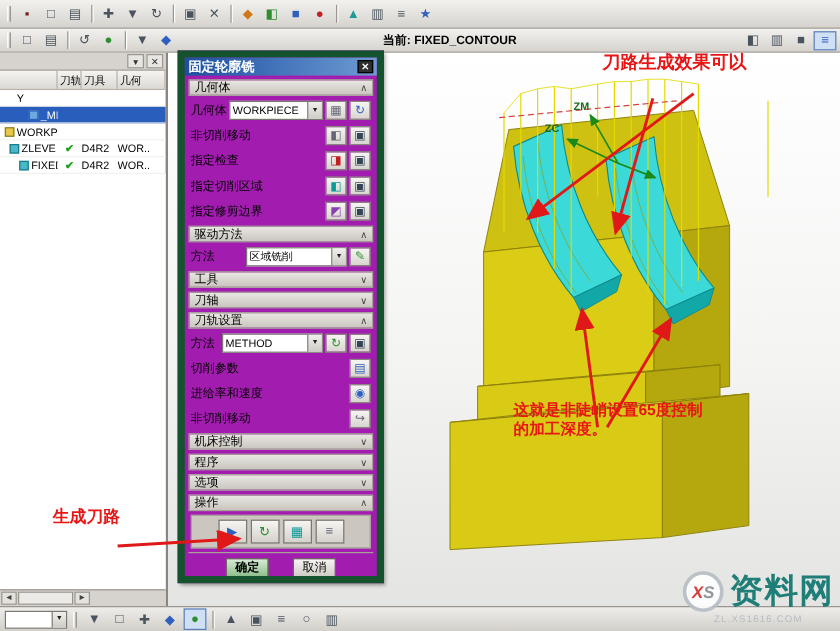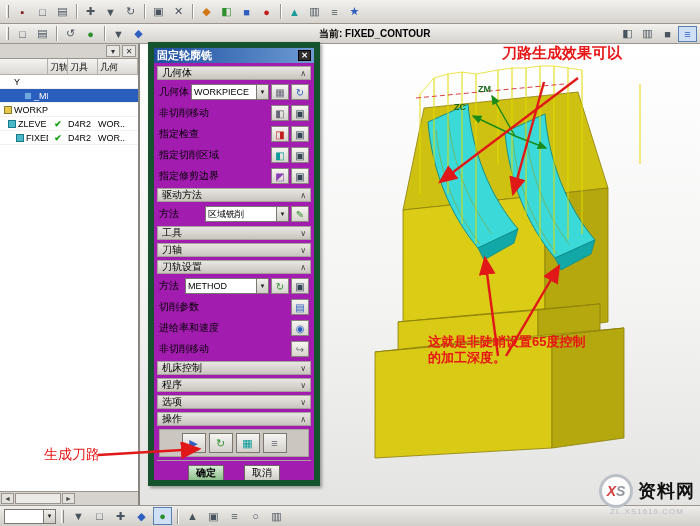--- a/index.html
+++ b/index.html
@@ -55,28 +55,28 @@
 .abtn{width:24px;height:20px;background:linear-gradient(#f6f5f2,#d4d1cb);border:1px solid #7a7670;display:flex;align-items:center;justify-content:center;font-size:11px;padding:0}
 .ok-row{margin-top:auto;display:flex;justify-content:center;gap:20px;padding:4px 0 3px;border-top:1px solid #a6a29a}
 .btn{min-width:36px;height:16px;font-size:10px;display:flex;align-items:center;justify-content:center;background:linear-gradient(#f6f5f2,#d0cdc7);border:1px solid #6a665f;padding:0 4px}
 .btn.ok{background:linear-gradient(#d8ecd6,#8fbf8d);font-weight:bold}
 
 .viewport{position:absolute;left:140px;top:44px;width:560px;height:461px;background:linear-gradient(180deg,#ffffff 0%,#f4f4f3 55%,#e4e4e2 100%)}
 .model-svg{position:absolute;left:200px;top:0;width:360px;height:461px}
 .ann{position:absolute;color:#e81515;font-weight:bold;line-height:1.25;white-space:nowrap}
 .ann-top{left:362px;top:0;font-size:15px}
 .ann-depth{left:288px;top:290px;font-size:13px;white-space:normal;width:210px}
-.gen-ann{position:absolute;left:44px;top:446px;color:#e81515;font-weight:normal;font-size:14px;z-index:60}
+.gen-ann{position:absolute;left:44px;top:422px;color:#e81515;font-weight:bold;font-size:14px;z-index:60}
 .gen-arrow{position:absolute;left:96px;top:442px;width:112px;height:18px;z-index:60}
 
 .wm{position:absolute;right:5px;top:474px;z-index:70;display:flex;flex-direction:column;align-items:center;opacity:.92}
 .wm-row{display:flex;align-items:center;gap:5px}
 .wm-logo{width:34px;height:34px;border:3px solid #b9bec6;border-radius:50%;display:flex;align-items:center;justify-content:center;background:#fff;font-weight:bold;font-style:italic;font-size:14px}
 .wm-x{color:#d23030}.wm-s{color:#8a909a}
-.wm-site{font-size:18px;font-weight:bold;color:#000000;letter-spacing:1px}
+.wm-site{font-size:28px;font-weight:bold;color:#0f766e;letter-spacing:1px}
 .wm-url{font-size:8px;color:#b3b8c0;letter-spacing:1px;margin-top:-1px}
 
 .bb{position:absolute;left:0;right:0;bottom:0;height:21px;background:linear-gradient(#eeedea,#d2cfc9);border-top:1px solid #9a968f;display:flex;align-items:center;gap:2px;padding:0 4px;z-index:40}
 .bb .combo{width:52px;margin-left:0;height:15px}
 </style>
 </head>
 <body>
 
 <div class="app">
 

